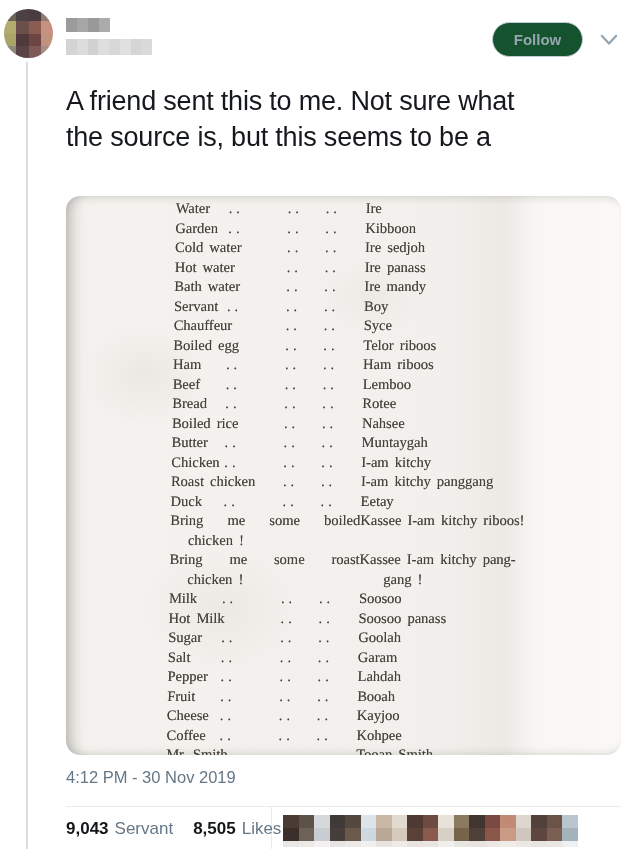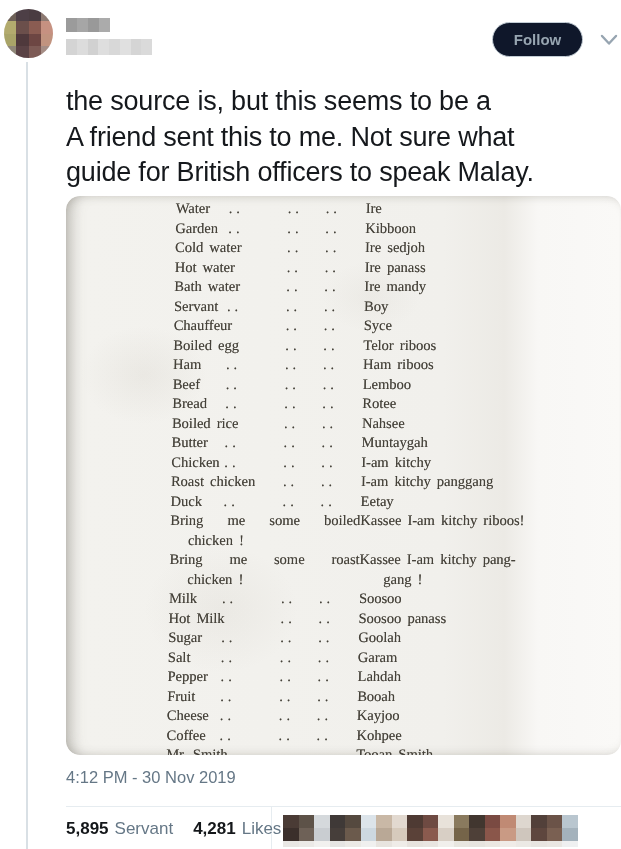--- a/index.html
+++ b/index.html
@@ -13,21 +13,21 @@
 
   
   .avatar { position:absolute; left:4px; top:9px; width:49px; height:49px;
             border-radius:50%; overflow:hidden; display:flex; flex-wrap:wrap; cursor:pointer; }
   .avatar .px { width:12.25px; height:12.25px; }
   .name-blob { position:absolute; left:66px; top:18px; height:14px; display:flex; cursor:pointer; }
   .name-blob .px { width:11px; height:14px; }
   .handle-blob { position:absolute; left:66px; top:39px; height:16px; display:flex; cursor:pointer; }
   .handle-blob .px { width:10.75px; height:16px; }
   .follow-btn { position:absolute; left:492px; top:22px; width:91px; height:35px;
-                border:1px solid #c3cdd5; border-radius:18px; background:#0f172a;
+                border:1px solid #c3cdd5; border-radius:18px; background:#14532d;
                 color:#97a5b1; font-size:15px; font-weight:bold; cursor:pointer;
                 display:flex; align-items:center; justify-content:center;
                 font-family:"Liberation Sans", sans-serif; }
   .chevron { position:absolute; left:600px; top:34px; width:18px; height:12px; cursor:pointer; }
 
   
   .tweet-text { position:absolute; left:66px; top:84px; color:#15181c;
                 font-size:27px; line-height:35.5px; letter-spacing:-0.2px; }
   .tweet-text div { white-space:nowrap; }
 
@@ -112,23 +112,22 @@
       <div class="px" style="background: rgb(218, 218, 218);"></div>
     </div>
   <div class="follow-btn">
     <span>Follow</span>
   </div>
   <svg class="chevron" viewBox="0 0 18 12">
     <polyline points="2,2 9,9.5 16,2" fill="none" stroke="#97a5b1" stroke-width="2.4" stroke-linecap="round" stroke-linejoin="round"></polyline>
   </svg>
 
   <div class="tweet-text">
+    <div>A friend sent this to me. Not sure what</div>
     <div>the source is, but this seems to be a</div>
-    <div>A friend sent this to me. Not sure what</div>
-    <div>guide for British officers to speak Malay.</div>
   </div>
 
   <div class="tweet-image">
     <div class="page-text" id="bookPage">
         <div class="brow">
           <span class="b-en">Water</span>
           <span class="b-dots" style="left: 163px;">..</span>
           <span class="b-dots" style="left: 222px;">..</span>
           <span class="b-dots" style="left: 260px;">..</span>
           <span class="b-ms">Ire</span>
@@ -307,24 +306,24 @@
           <span class="b-ms">Tooan Smith</span>
         </div>
       </div>
   </div>
 
   <div class="timestamp">4:12 PM - 30 Nov 2019</div>
   <div class="divider"></div>
   <div class="v-sep"></div>
 
   <div class="stats">
-    <b>5,895</b>
+    <b>9,043</b>
     <span class="lbl">Servant</span>
     <span class="gap"></span>
-    <b>4,281</b>
+    <b>8,505</b>
     <span class="lbl">Likes</span>
   </div>
 
   <div class="likers" id="likers">
       <div class="mrow">
         <div class="px" style="height: 13px; background: rgb(74, 59, 53);"></div>
         <div class="px" style="height: 13px; background: rgb(93, 82, 72);"></div>
         <div class="px" style="height: 13px; background: rgb(213, 217, 220);"></div>
         <div class="px" style="height: 13px; background: rgb(63, 57, 55);"></div>
         <div class="px" style="height: 13px; background: rgb(85, 73, 63);"></div>

